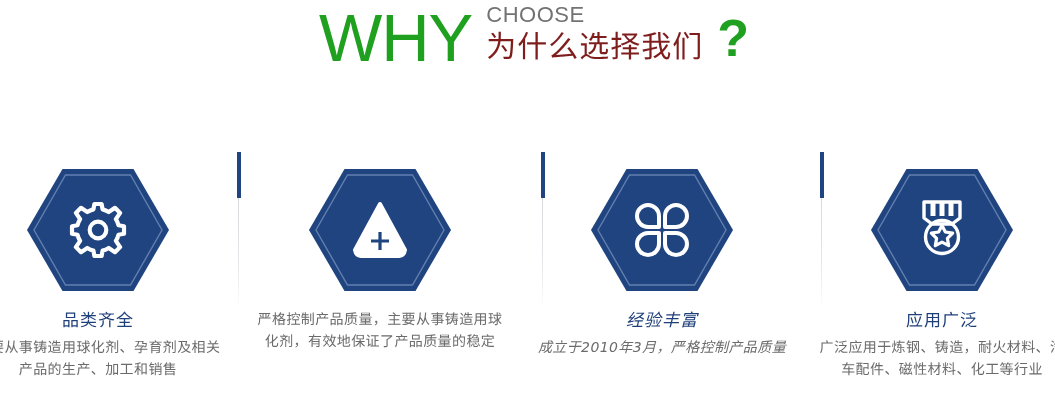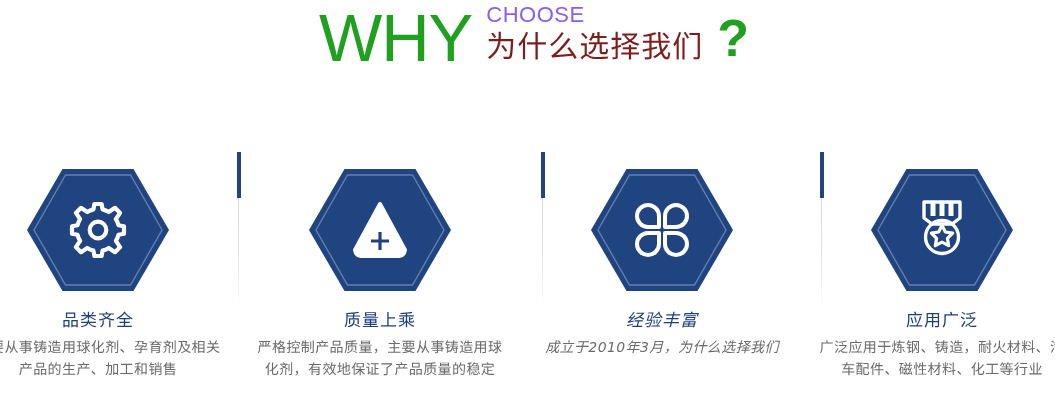--- a/index.html
+++ b/index.html
@@ -43,21 +43,21 @@
   }
   .head-stack {
     display: flex;
     flex-direction: column;
     margin-left: 14px;
     margin-top: 2px;
   }
   .choose-word {
     font-size: 22px;
     line-height: 26px;
-    color: #8b5cf6;
+    color: #737373;
     letter-spacing: 0.5px;
     font-family: "Liberation Sans", "DejaVu Sans", sans-serif;
   }
   .cn-sub {
     font-size: 30px;
     line-height: 38px;
     color: #7f1d1d;
     letter-spacing: 1px;
     font-family: "DejaVu Sans", "Liberation Sans", sans-serif;
     white-space: nowrap;
@@ -214,41 +214,40 @@
       <svg width="142" height="124" viewBox="0 0 142 124" xmlns="http://www.w3.org/2000/svg">
         <polygon points="35.5,1 106.5,1 142,62 106.5,123 35.5,123 0,62" fill="#1F4480"></polygon>
         <polygon points="38.5,7 103.5,7 135,62 103.5,117 38.5,117 7,62" fill="none" stroke="#7a91bd" stroke-width="1.4" opacity="0.75"></polygon>
         <g transform="translate(71,62)">
           <path d="M 0,-26 L 25,20 A 7 7 0 0 1 19,26 L -19,26 A 7 7 0 0 1 -25,20 Z" fill="#ffffff" stroke="#ffffff" stroke-width="4" stroke-linejoin="round"></path>
           <path d="M 0,2 L 0,20 M -9,11 L 9,11" stroke="#1F4480" stroke-width="3.2" stroke-linecap="butt"></path>
         </g>
       </svg>
     </div>
     <div class="caption">
-      <div class="card-title">质量上乘</div>
       <div class="card-desc">严格控制产品质量，主要从事铸造用球化剂，有效地保证了产品质量的稳定</div>
     </div>
   </div>
 
   <div class="card card-3">
     <div class="hexwrap">
       <svg width="142" height="124" viewBox="0 0 142 124" xmlns="http://www.w3.org/2000/svg">
         <polygon points="35.5,1 106.5,1 142,62 106.5,123 35.5,123 0,62" fill="#1F4480"></polygon>
         <polygon points="38.5,7 103.5,7 135,62 103.5,117 38.5,117 7,62" fill="none" stroke="#7a91bd" stroke-width="1.4" opacity="0.75"></polygon>
         <g transform="translate(71,62)" fill="none" stroke="#ffffff" stroke-width="4" stroke-linejoin="round">
           <path d="M -3,-3 L -3,-14 A 11 11 0 1 0 -14,-3 L -3,-3 Z"></path>
           <path d="M 3,-3 L 14,-3 A 11 11 0 1 0 3,-14 L 3,-3 Z"></path>
           <path d="M -3,3 L -14,3 A 11 11 0 1 0 -3,14 L -3,3 Z"></path>
           <path d="M 3,3 L 3,14 A 11 11 0 1 0 14,3 L 3,3 Z"></path>
         </g>
       </svg>
     </div>
     <div class="caption">
       <div class="card-title">经验丰富</div>
-      <div class="card-desc">成立于2010年3月，为什么选择我们</div>
+      <div class="card-desc">成立于2010年3月，严格控制产品质量</div>
     </div>
   </div>
 
   <div class="card card-4">
     <div class="hexwrap">
       <svg width="142" height="124" viewBox="0 0 142 124" xmlns="http://www.w3.org/2000/svg">
         <polygon points="35.5,1 106.5,1 142,62 106.5,123 35.5,123 0,62" fill="#1F4480"></polygon>
         <polygon points="38.5,7 103.5,7 135,62 103.5,117 38.5,117 7,62" fill="none" stroke="#7a91bd" stroke-width="1.4" opacity="0.75"></polygon>
         <g transform="translate(71,60)">
 

